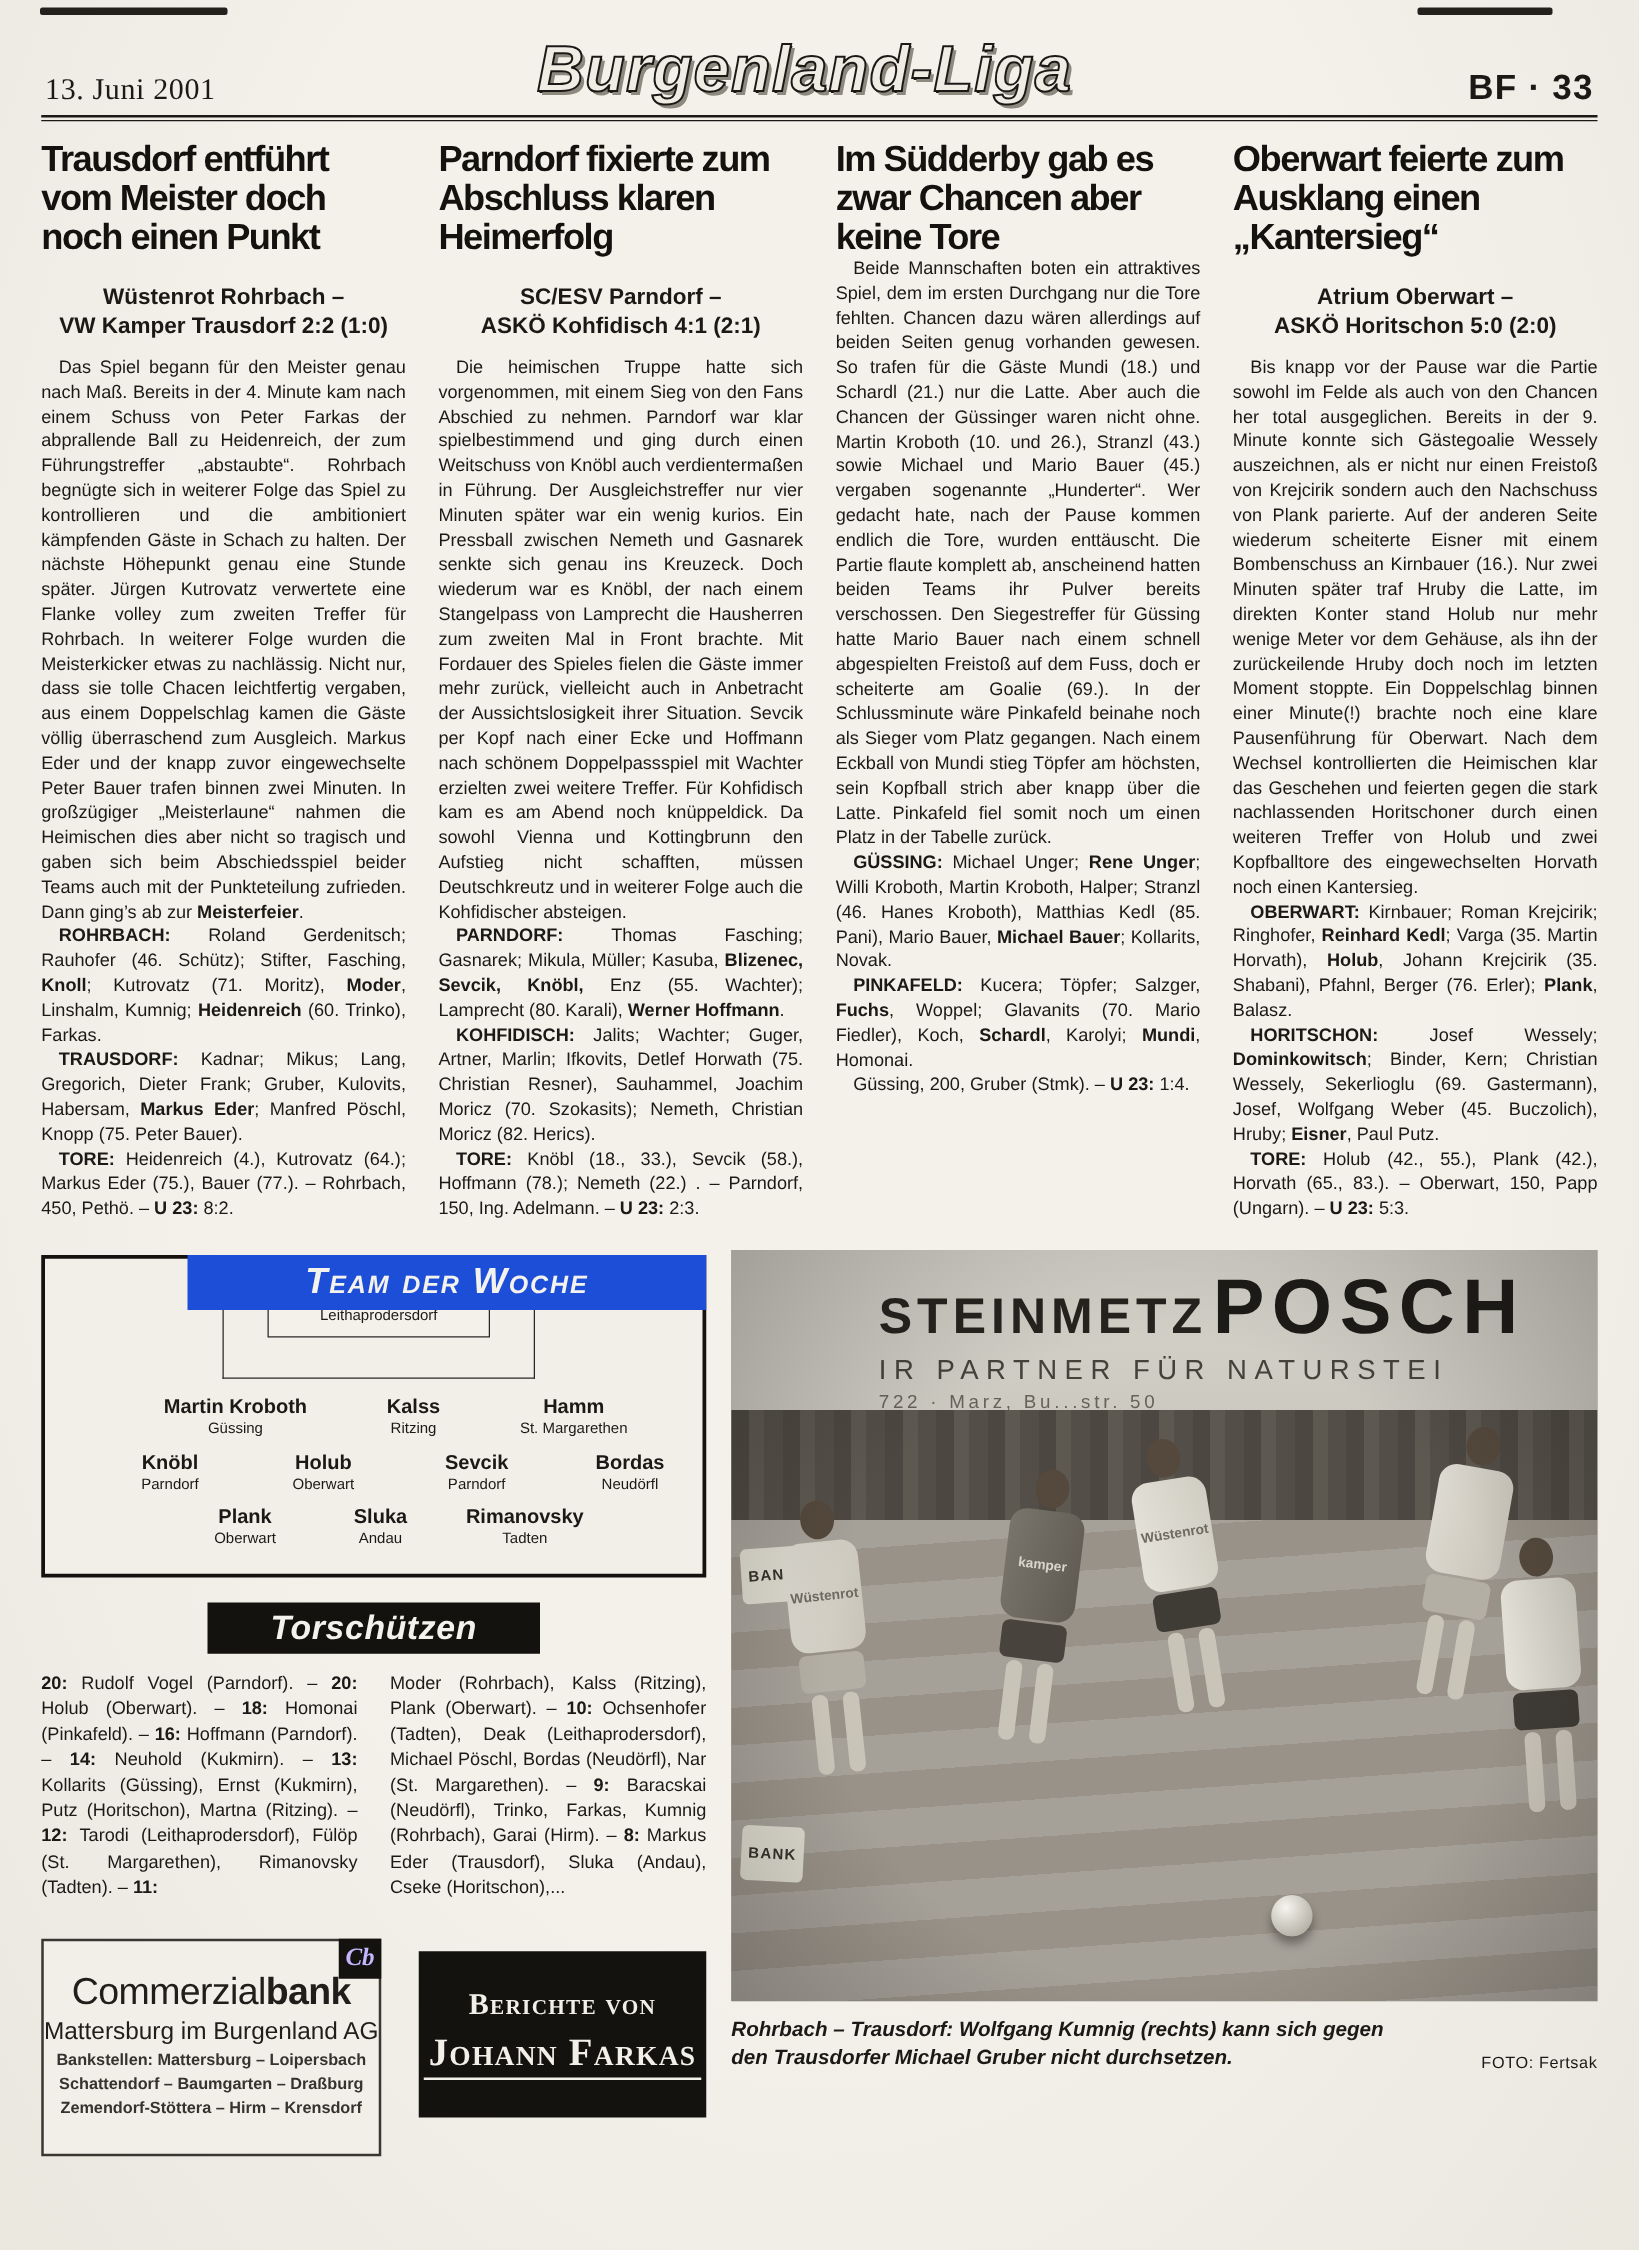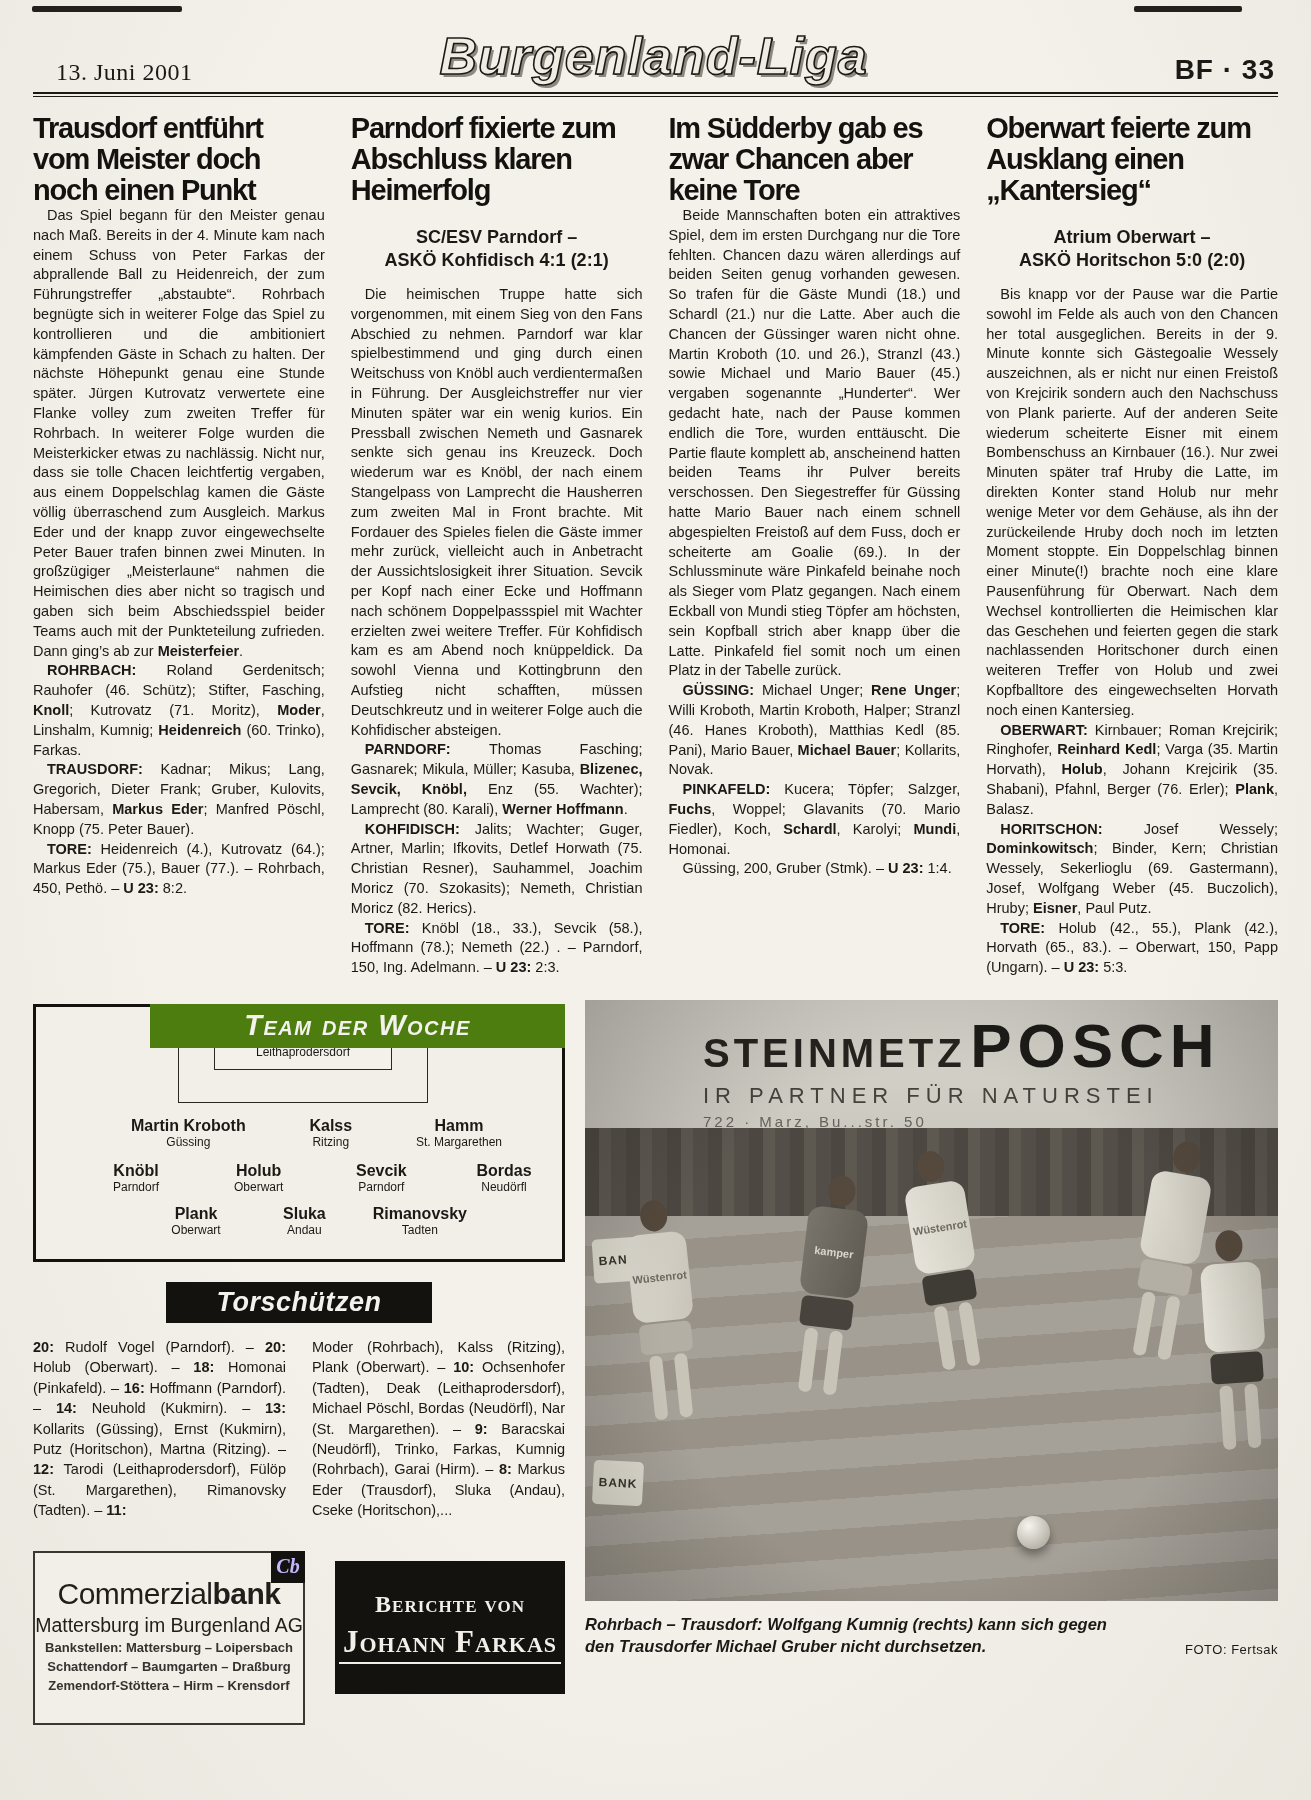--- a/index.html
+++ b/index.html
@@ -11,21 +11,21 @@
   }
   .page {
     width:1311px; height:1800px; overflow:hidden; position:relative;
     background: radial-gradient(ellipse at 50% 38%, #f3f1ea 55%, #eae7df 100%);
   }
   .scan-streak { position:absolute; background:#23201d; border-radius:2px; }
   .streak-l { left:32px; top:6px; width:150px; height:6px; }
   .streak-r { left:1134px; top:6px; width:108px; height:6px; }
 
   
-  .masthead { display:flex; align-items:flex-end; justify-content:space-between; padding:26px 36px 6px 36px;margin-left:20px; }
+  .masthead { display:flex; align-items:flex-end; justify-content:space-between; padding:26px 36px 6px 36px; }
   .m-date { font-family:"Liberation Serif", serif; font-size:24px; letter-spacing:0.5px; }
   .m-logo {
     font-size:52px; font-weight:700; font-style:italic; letter-spacing:1px;
     color:#efece4; -webkit-text-stroke:1.6px #1b1916;
     text-shadow: 3px 3px 0 #8d897f, 1px 1px 0 #1b1916;
     transform: translateX(-30px);
   }
   .m-page { font-size:28px; font-weight:700; letter-spacing:1px; }
   .m-rule { margin:0 33px; border-top:2.5px solid #1b1916; }
   .m-rule2 { margin:2px 33px 0 33px; border-top:1px solid #1b1916; }
@@ -38,21 +38,21 @@
   .seg-b { font-weight:700; }
 
   
   .bottom { display:flex; gap:20px; padding:0 33px; margin-top:22px; }
   .b-left { width:532px; flex:none; }
   .b-right { flex:1; min-width:0; }
 
   
   .tdw { position:relative; border:3px solid #14120f; height:258px; background:#f2efe8; margin-top:4px; }
   .tdw-band {
-    position:absolute; top:-3px; right:-3px; width:415px; height:44px; background:#4d7c0f;
+    position:absolute; top:-3px; right:-3px; width:415px; height:44px; background:#1d4ed8;
     color:#f4f2ec; display:flex; align-items:center; justify-content:center;
     font-style:italic; font-weight:700; font-variant:small-caps; font-size:29px; letter-spacing:1.5px;
   }
   .tdw-penalty { width:250px; margin:0 auto; border:1.5px solid #2a2724; border-top:none; margin-left:142px; height:96px; padding-top:11px; }
   .tdw-gk { width:178px; margin:0 auto; border:1.5px solid #2a2724; background:#f4f1ea; text-align:center; padding:8px 2px 9px 2px; }
   .tdw-name { font-weight:700; font-size:16px; line-height:18px; }
   .tdw-club { font-size:12px; line-height:15px; }
   .tdw-gk .tdw-name { font-size:18px; }
   .tdw-row { display:flex; text-align:center; }
   .tdw-r1 { justify-content:space-between; padding:14px 60px 0 95px; }
@@ -143,20 +143,24 @@
     <div class="m-logo">Burgenland-Liga</div>
     <div class="m-page">BF · 33</div>
   </div>
   <div class="m-rule"></div>
   <div class="m-rule2"></div>
 
   <section class="articles">
 
     <article>
       <h2 class="headline">Trausdorf entführt vom Meister doch noch einen Punkt</h2>
+      <h3 class="matchline">
+        <span>Wüstenrot Rohrbach –</span><br>
+        <span>VW Kamper Trausdorf 2:2 (1:0)</span>
+      </h3>
       <p class="bodyp"><span>Das Spiel begann für den Meister genau nach Maß. Bereits in der 4. Minute kam nach einem Schuss von Peter Farkas der abprallende Ball zu Heidenreich, der zum Führungstreffer „abstaubte“. Rohrbach begnügte sich in weiterer Folge das Spiel zu kontrollieren und die ambitioniert kämpfenden Gäste in Schach zu halten. Der nächste Höhepunkt genau eine Stunde später. Jürgen Kutrovatz verwertete eine Flanke volley zum zweiten Treffer für Rohrbach. In weiterer Folge wurden die Meisterkicker etwas zu nachlässig. Nicht nur, dass sie tolle Chacen leichtfertig vergaben, aus einem Doppelschlag kamen die Gäste völlig überraschend zum Ausgleich. Markus Eder und der knapp zuvor eingewechselte Peter Bauer trafen binnen zwei Minuten. In großzügiger „Meisterlaune“ nahmen die Heimischen dies aber nicht so tragisch und gaben sich beim Abschiedsspiel beider Teams auch mit der Punkteteilung zufrieden. Dann ging’s ab zur </span><span class="seg-b">Meisterfeier</span><span>.</span></p>
       <p class="bodyp"><span class="seg-b">ROHRBACH: </span><span>Roland Gerdenitsch; Rauhofer (46. Schütz); Stifter, Fasching, </span><span class="seg-b">Knoll</span><span>; Kutrovatz (71. Moritz), </span><span class="seg-b">Moder</span><span>, Linshalm, Kumnig; </span><span class="seg-b">Heidenreich</span><span> (60. Trinko), Farkas.</span></p>
       <p class="bodyp"><span class="seg-b">TRAUSDORF: </span><span>Kadnar; Mikus; Lang, Gregorich, Dieter Frank; Gruber, Kulovits, Habersam, </span><span class="seg-b">Markus Eder</span><span>; Manfred Pöschl, Knopp (75. Peter Bauer).</span></p>
       <p class="bodyp"><span class="seg-b">TORE: </span><span>Heidenreich (4.), Kutrovatz (64.); Markus Eder (75.), Bauer (77.). – Rohrbach, 450, Pethö. – </span><span class="seg-b">U 23: </span><span>8:2.</span></p>
     </article>
 
     <article>
       <h2 class="headline">Parndorf fixierte zum Abschluss klaren Heimerfolg</h2>
       <h3 class="matchline">
         <span>SC/ESV Parndorf –</span><br>

